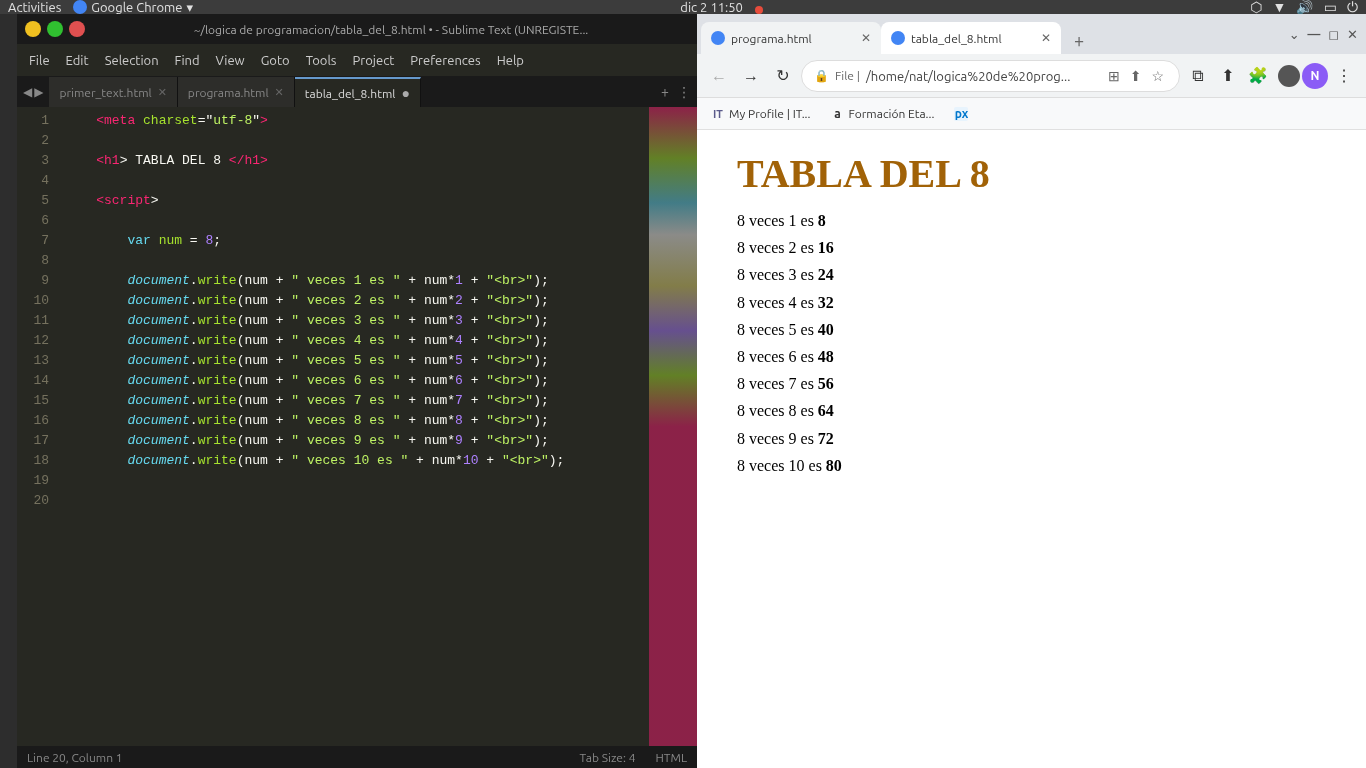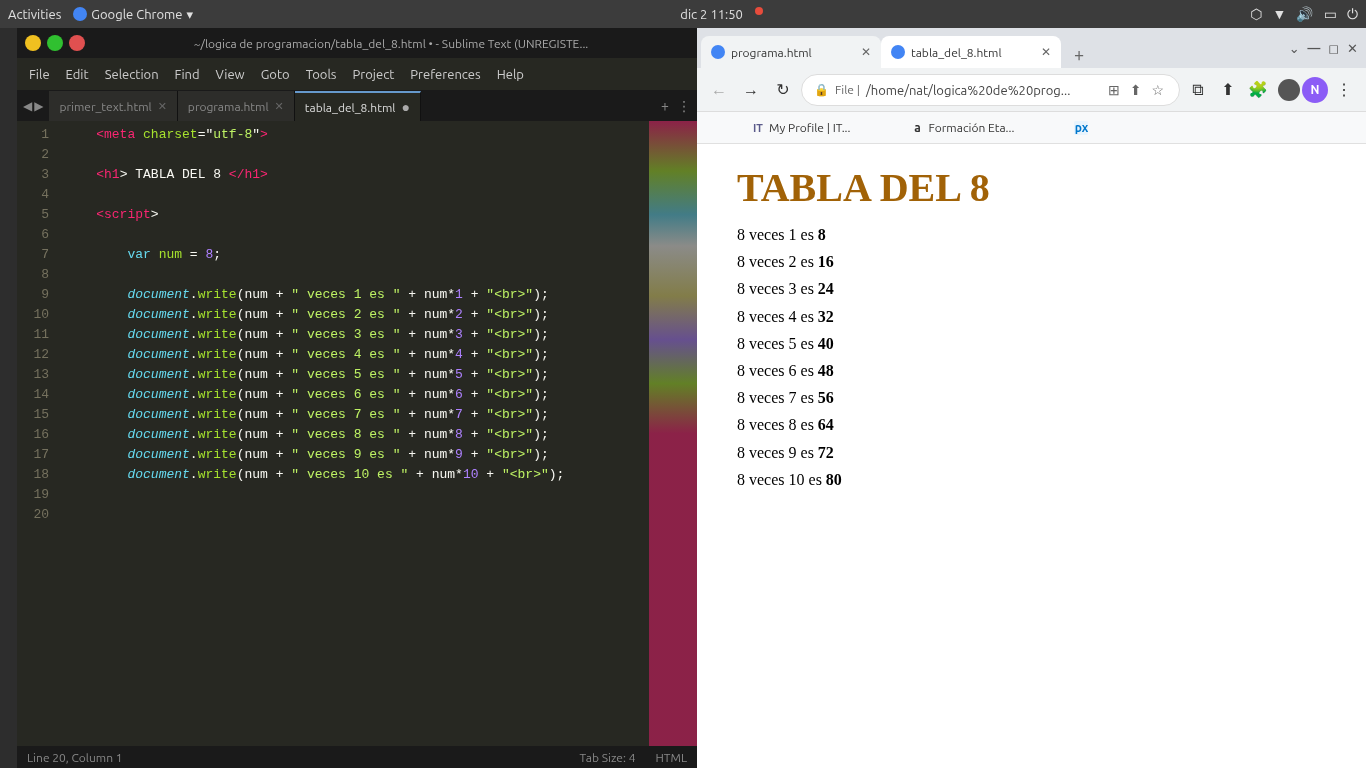--- a/index.html
+++ b/index.html
@@ -1,31 +1,31 @@
 <!DOCTYPE html>
 <html><head>
   <meta charset="utf-8">
   <style>
     * { margin: 0; padding: 0; box-sizing: border-box; }
     body { width: 1366px; height: 768px; overflow: hidden; font-family: 'Ubuntu', sans-serif; background: #2d2d2d; display: flex; flex-direction: column; }
 
     
     .system-bar {
-      height: 28px;
+      height: 14px;
       background: #3c3c3c;
       display: flex;
       align-items: center;
       justify-content: space-between;
       padding: 0 8px;
       font-size: 13px;
       color: #e0e0e0;
       flex-shrink: 0;
     }
     .system-bar-left { display: flex; align-items: center; gap: 12px; }
-    .system-bar-center { display: flex; align-items: flex-start; gap: 8px; }
+    .system-bar-center { display: flex; align-items: flex-end; gap: 8px; }
     .system-bar-right { display: flex; align-items: center; gap: 10px; }
     .dot-recording { width: 8px; height: 8px; border-radius: 50%; background: #e74c3c; display: inline-block; margin-left: 4px; }
 
     
     .main-area { display: flex; flex: 1; overflow: hidden; }
 
     
     .sublime-panel {
       width: 680px;
       flex-shrink: 0;
@@ -306,21 +306,20 @@
       gap: 8px;
       border-bottom: 1px solid #e0e0e0;
       flex-shrink: 0;
       font-size: 12px;
     }
     .bookmark-item {
       display: flex; align-items: center; gap: 4px;
       padding: 3px 6px; border-radius: 4px;
       cursor: pointer; color: #333;
       white-space: nowrap;
-      margin-left: 40px;
     }
     .bookmark-favicon { 
       width: 14px; height: 14px;
       display: flex; align-items: center; justify-content: center;
       font-size: 11px;
     }
     .bm-it { color: #5a5a8a; font-weight: bold; font-size: 11px; }
     .bm-a { font-weight: bold; font-size: 12px; color: #333; }
     .bm-px { background: #e8f4fd; color: #0077cc; font-size: 12px; font-weight: bold; border-radius: 2px; padding: 1px 3px; }
 

